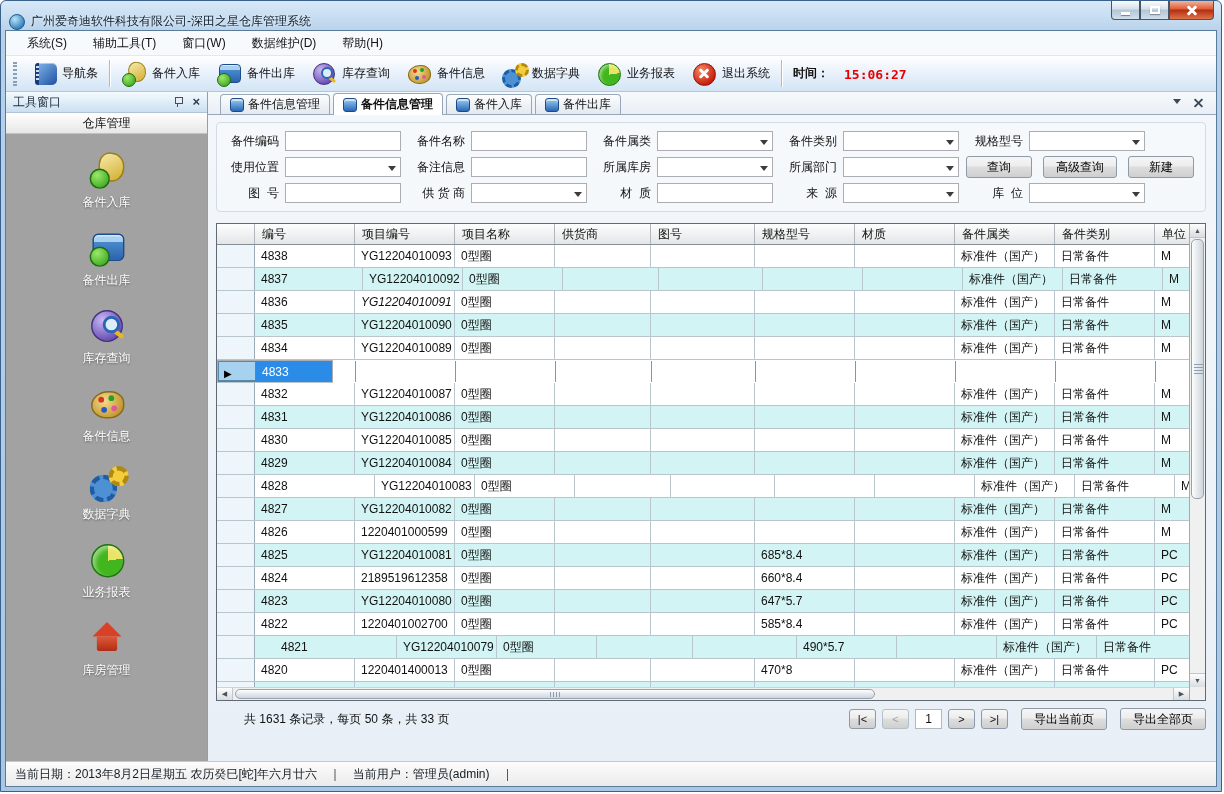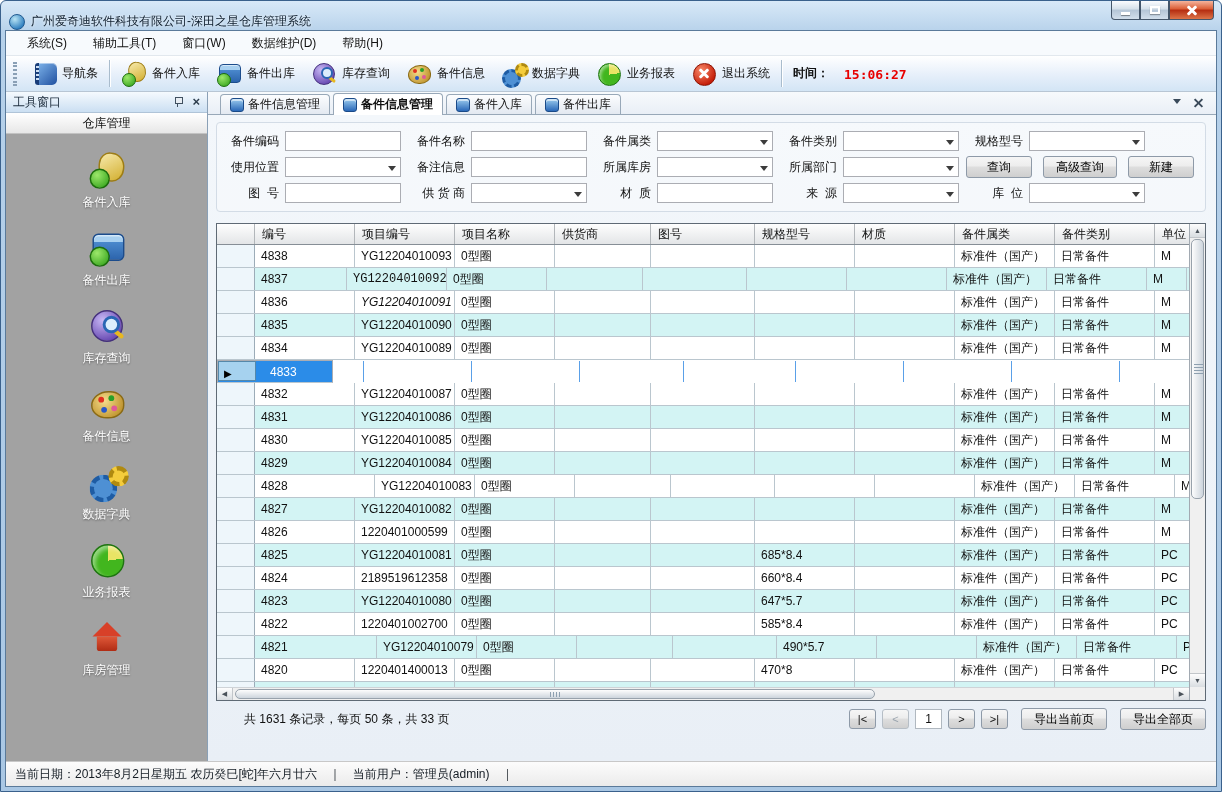--- a/index.html
+++ b/index.html
@@ -94,21 +94,21 @@
   .hcell { flex-shrink:0; border-right:1px solid #b2b6ba; line-height:20px; padding:0 7px; white-space:nowrap; overflow:hidden; }
   .hcell.ind { width:38px; padding:0; }
   .g-body { height:443px; overflow:hidden; }
   .grow { display:flex; height:23px; line-height:22px; border-bottom:1px solid #bac6ce; background:#fff; cursor:pointer; }
   .grow.alt { background:#d3f4f4; }
   .grow.sel { background:#2b8ce8; color:#fff; }
   .icell { width:38px; flex-shrink:0; background:#eef6fb; border-right:1px solid #9cacb8; }
   .icell.sel { background:#a6d2ef; color:#000; border:1px solid #5588aa; }
   .icell .arr { margin-left:5px; font-size:10px; }
   .cell { flex-shrink:0; border-right:1px solid #bac6ce; padding:0 6px; white-space:nowrap; overflow:hidden; }
-  .grow.sel .cell { border-right-color:#5aa0e8;margin-left:8px; }
+  .grow.sel .cell { border-right-color:#5aa0e8; }
 
   .hscroll { height:13px; background:#f0f0f0; border-top:1px solid #cfd3d7; position:relative; display:flex; align-items:center; flex-shrink:0; }
   .hs-left,.hs-right { width:16px; height:12px; font-size:7px; color:#4a525a; display:flex; align-items:center; justify-content:center;
     background:linear-gradient(#fdfdfd,#d9dde1); cursor:pointer; }
   .hs-left { border-right:1px solid #c2c6ca; } .hs-right { margin-left:auto; border-left:1px solid #c2c6ca; }
   .hs-thumb { position:absolute; left:18px; top:1px; width:640px; height:10px; border:1px solid #98a2ac; border-radius:5px;
     background:linear-gradient(#fdfdfd,#cdd5dd); cursor:pointer; }
   .hs-thumb::after { content:""; position:absolute; left:50%; top:2px; margin-left:-5px; width:10px; height:5px;
     background:repeating-linear-gradient(90deg,#8ea0b0 0 1px,transparent 1px 3px); }
   .vscroll { width:16px; border-left:1px solid #a2aab2; background:#f0f0f0; display:flex; flex-direction:column; flex-shrink:0; }
@@ -451,22 +451,22 @@
                     <div class="cell" style="width: 96px;"></div>
                     <div class="cell" style="width: 104px;"></div>
                     <div class="cell" style="width: 100px;"></div>
                     <div class="cell" style="width: 100px;"></div>
                     <div class="cell" style="width: 100px;">标准件（国产）</div>
                     <div class="cell" style="width: 100px;">日常备件</div>
                     <div class="cell" style="width: 40px;">M</div>
                   </div>
                   <div class="grow alt">
                     <div class="icell"></div>
-                    <div class="cell" style="width: 92px;">4837</div>
-                    <div class="cell" style="width: 100px; font-family: Liberation Mono, monospace;">YG12204010092</div>
+                    <div class="cell" style="width: 108px;">4837</div>
+                    <div class="cell" style="width: 100px;">YG12204010092</div>
                     <div class="cell" style="width: 100px;">0型圈</div>
                     <div class="cell" style="width: 96px;"></div>
                     <div class="cell" style="width: 104px;"></div>
                     <div class="cell" style="width: 100px;"></div>
                     <div class="cell" style="width: 100px;"></div>
                     <div class="cell" style="width: 100px;">标准件（国产）</div>
                     <div class="cell" style="width: 100px;">日常备件</div>
                     <div class="cell" style="width: 40px;">M</div>
                   </div>
                   <div class="grow">
@@ -659,21 +659,21 @@
                     <div class="cell" style="width: 96px;"></div>
                     <div class="cell" style="width: 104px;"></div>
                     <div class="cell" style="width: 100px;">585*8.4</div>
                     <div class="cell" style="width: 100px;"></div>
                     <div class="cell" style="width: 100px;">标准件（国产）</div>
                     <div class="cell" style="width: 100px;">日常备件</div>
                     <div class="cell" style="width: 40px;">PC</div>
                   </div>
                   <div class="grow alt">
                     <div class="icell"></div>
-                    <div class="cell" style="width: 122px;">4821</div>
+                    <div class="cell" style="width: 122px; margin-left: 20px;">4821</div>
                     <div class="cell" style="width: 100px;">YG12204010079</div>
                     <div class="cell" style="width: 100px;">0型圈</div>
                     <div class="cell" style="width: 96px;"></div>
                     <div class="cell" style="width: 104px;"></div>
                     <div class="cell" style="width: 100px;">490*5.7</div>
                     <div class="cell" style="width: 100px;"></div>
                     <div class="cell" style="width: 100px;">标准件（国产）</div>
                     <div class="cell" style="width: 100px;">日常备件</div>
                     <div class="cell" style="width: 40px;">PC</div>
                   </div>

